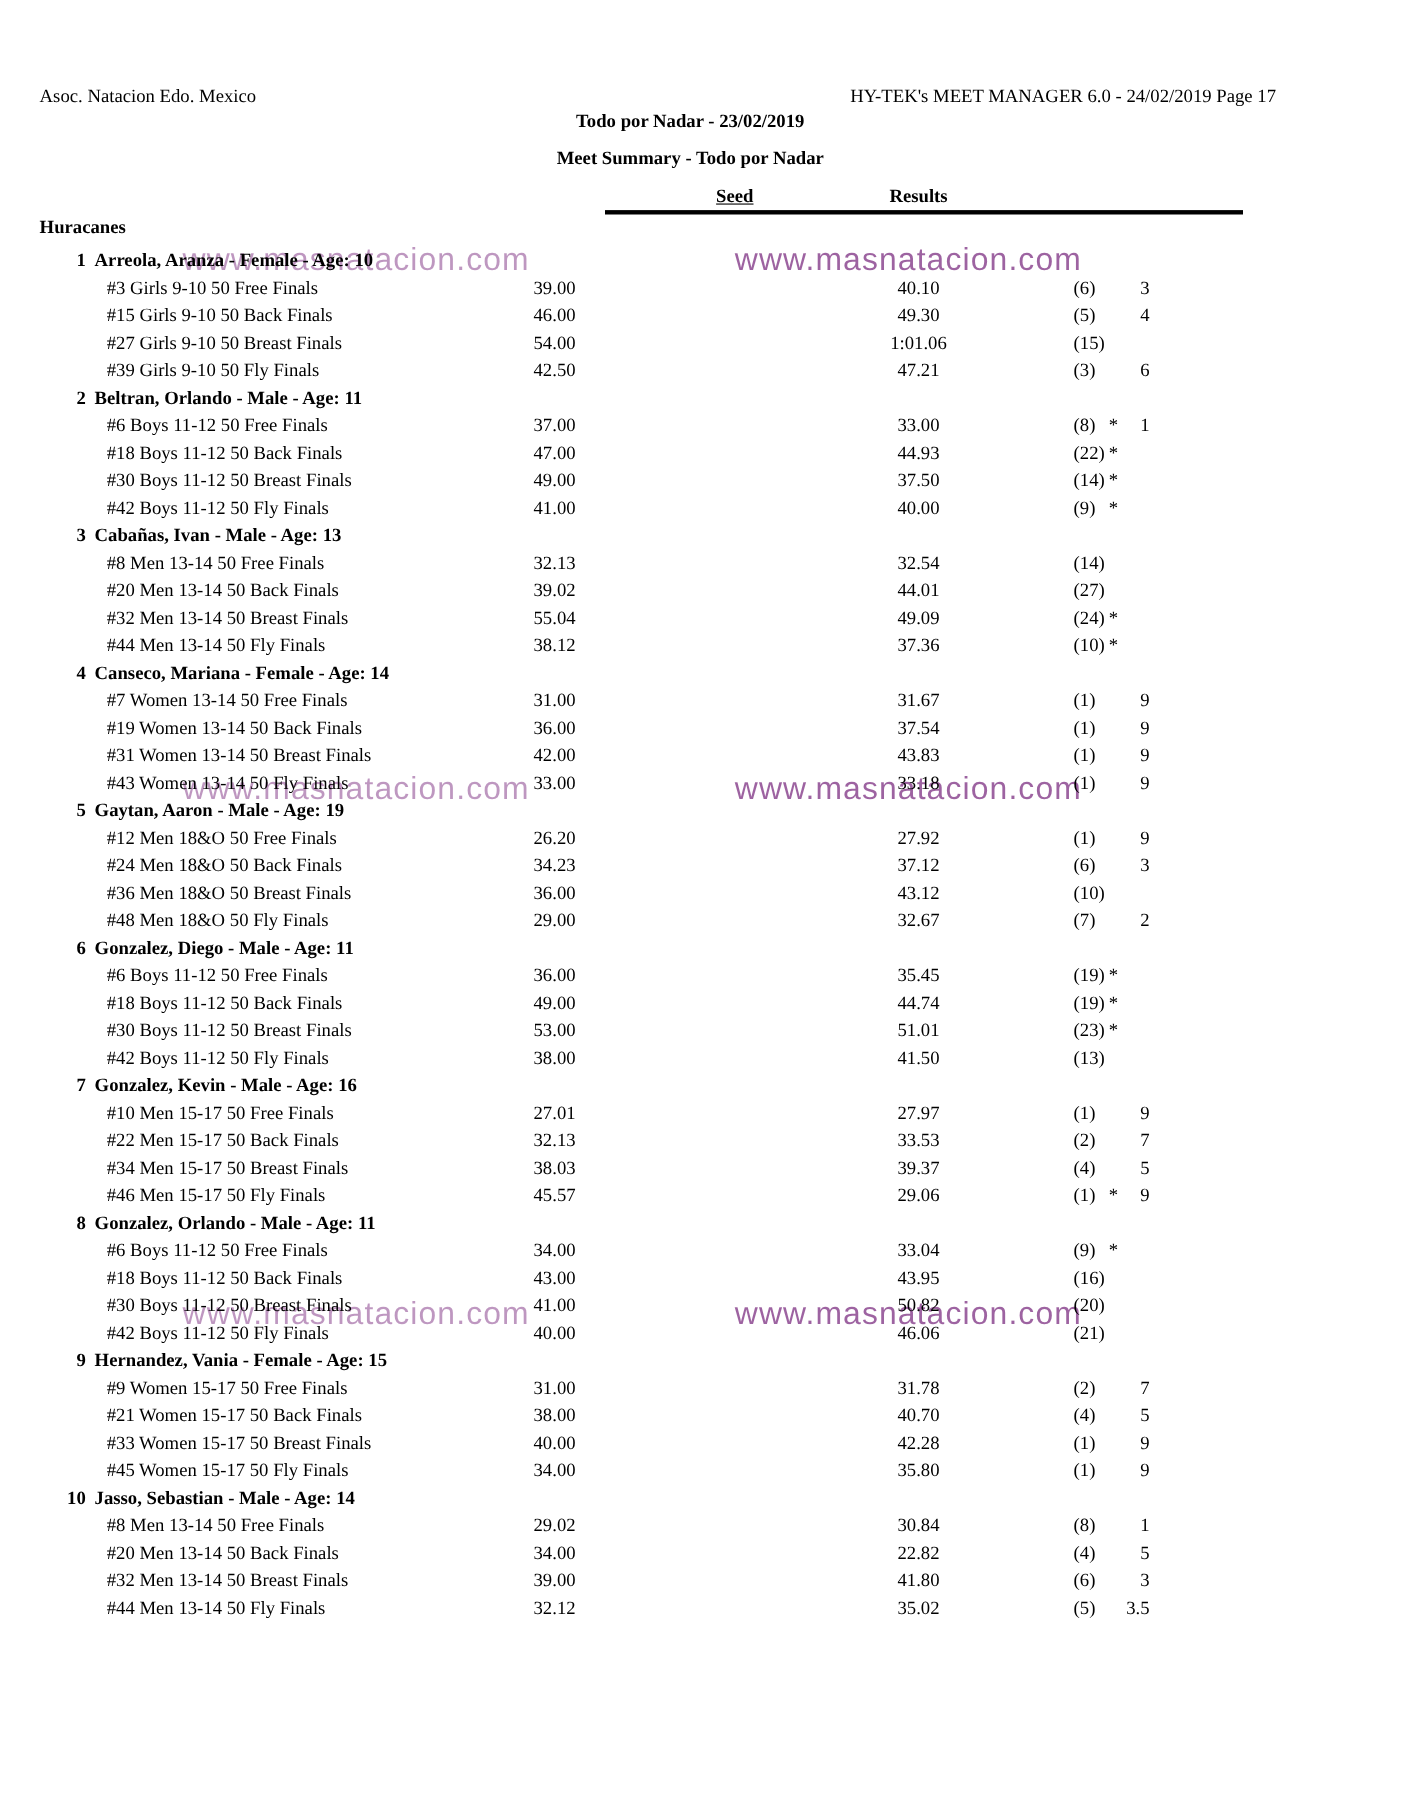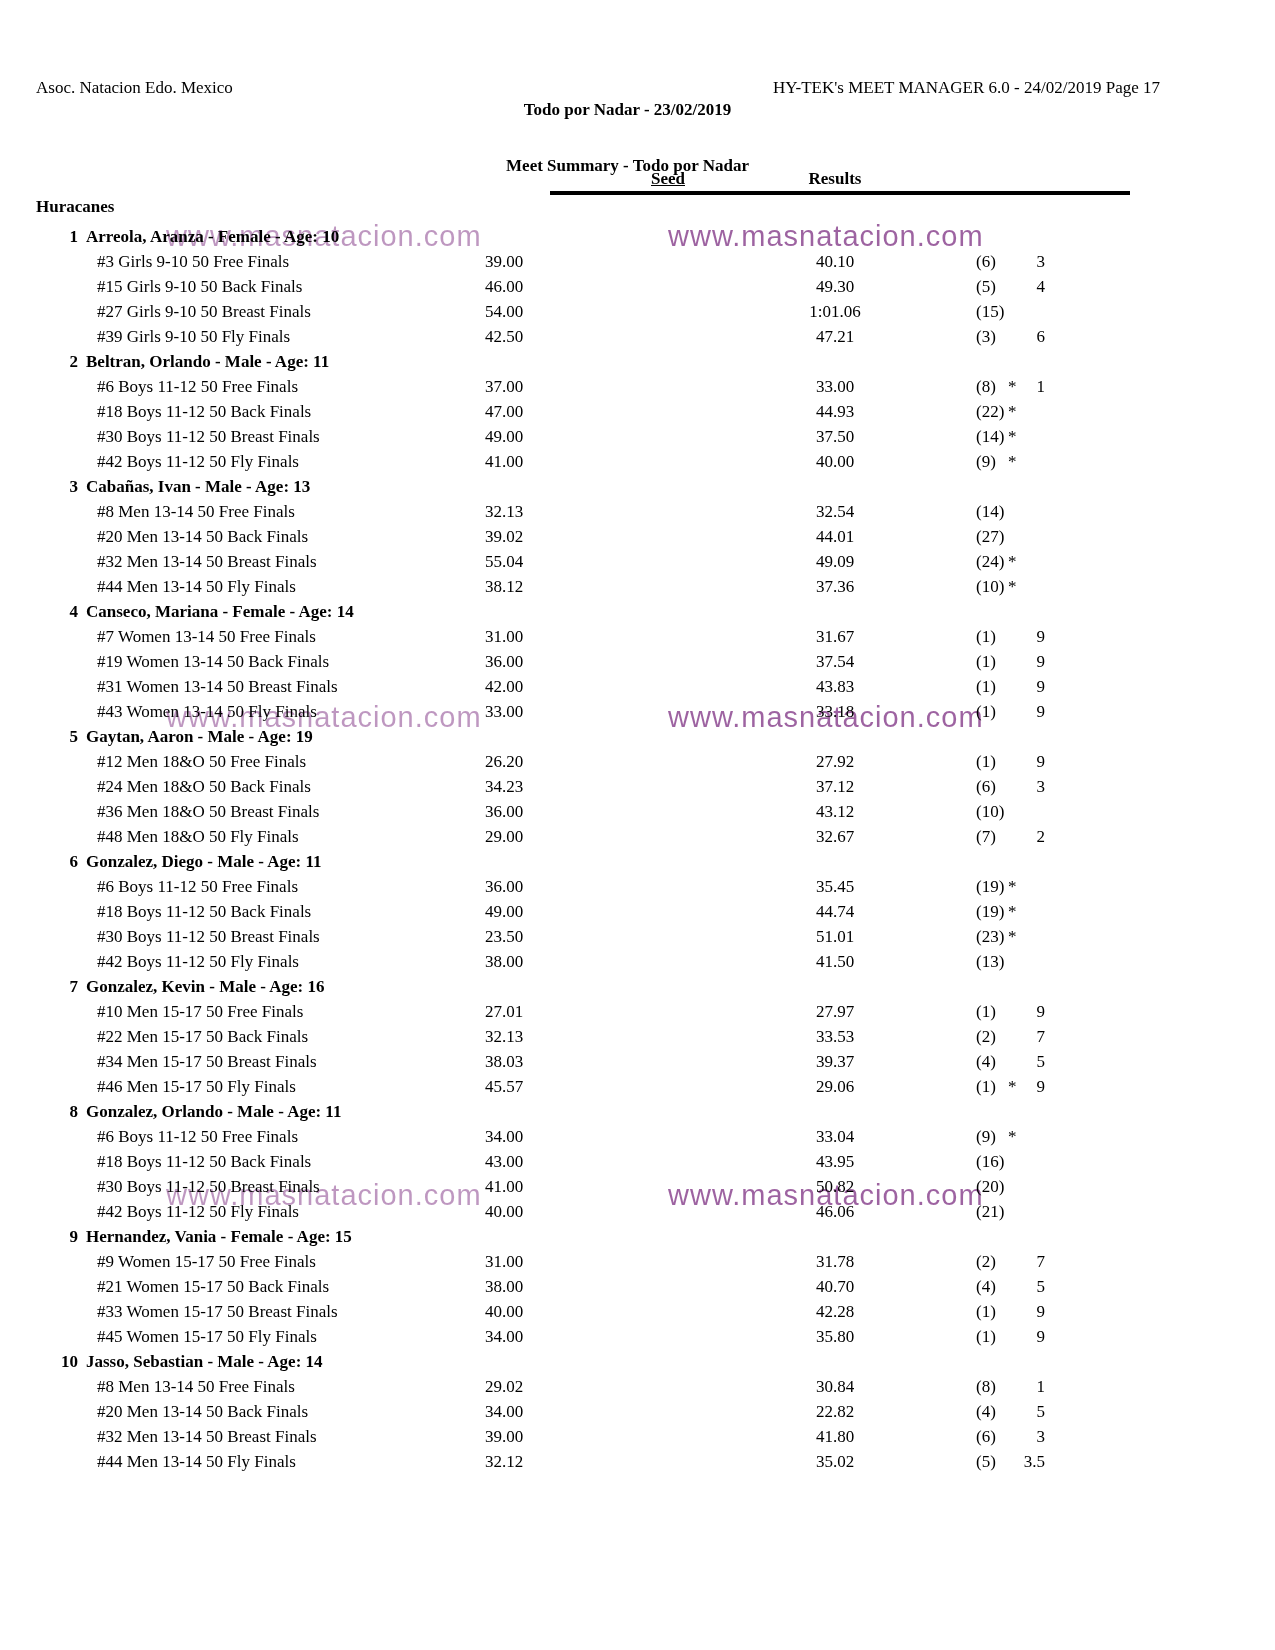--- a/index.html
+++ b/index.html
@@ -13,21 +13,21 @@
     color: #000000;
     overflow: hidden;
   }
   .abs { position: absolute; white-space: nowrap; z-index: 1; }
   .bold { font-weight: bold; }
   .center { left: 0; width: 1255px; text-align: center; }
 
   .org-line        { left: 36px;  top: 78px; }
   .app-line        { right: 115px; top: 78px; }
   .meet-title      { top: 100px; }
-  .meet-subtitle   { top: 134px; margin-top: 22px; }
+  .meet-subtitle   { top: 134px; }
   .col-seed        { left: 485px; width: 200px; text-align: right; top: 169px; text-decoration: underline; }
   .col-results     { left: 735px; width: 200px; text-align: center; top: 169px; }
   .header-rule     { left: 550px; top: 191px; width: 580px; height: 4px; background: #000; z-index: 1; position: absolute; }
   .team-name       { left: 36px; top: 197px; }
 
   .report-body { position: absolute; left: 0; top: 224px; width: 1275px; z-index: 1; }
   .row { position: relative; height: 25px; line-height: 25px; }
   .sw-num    { position: absolute; left: 40px; width: 38px; text-align: right; font-weight: bold; }
   .sw-name   { position: absolute; left: 86px; font-weight: bold; white-space: nowrap; }
   .ev-label  { position: absolute; left: 97px; white-space: nowrap; }
@@ -273,21 +273,21 @@
       <div class="row">
         <span class="ev-label">#18 Boys 11-12 50 Back Finals</span>
         <span class="ev-seed">49.00</span>
         <span class="ev-result">44.74</span>
         <span class="ev-place">(19)</span>
         <span class="ev-star">*</span>
         <span class="ev-points"></span>
       </div>
       <div class="row">
         <span class="ev-label">#30 Boys 11-12 50 Breast Finals</span>
-        <span class="ev-seed">23.50</span>
+        <span class="ev-seed">53.00</span>
         <span class="ev-result">51.01</span>
         <span class="ev-place">(23)</span>
         <span class="ev-star">*</span>
         <span class="ev-points"></span>
       </div>
       <div class="row">
         <span class="ev-label">#42 Boys 11-12 50 Fly Finals</span>
         <span class="ev-seed">38.00</span>
         <span class="ev-result">41.50</span>
         <span class="ev-place">(13)</span>

